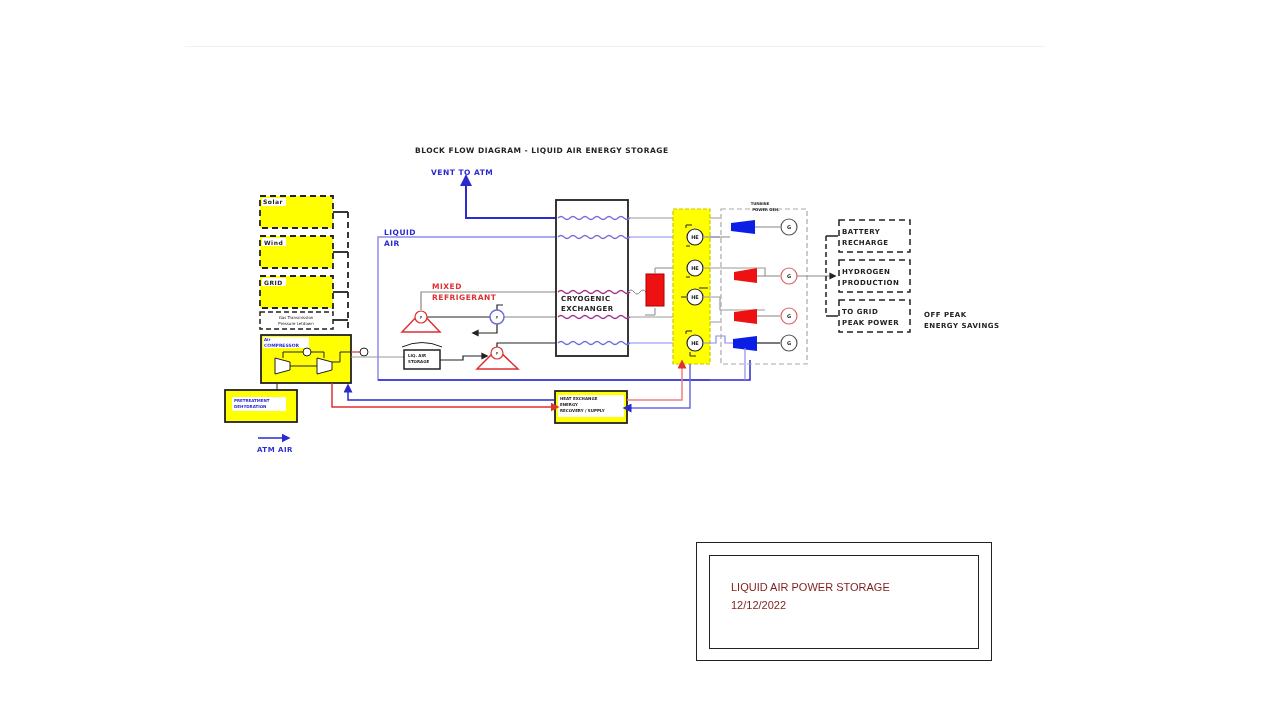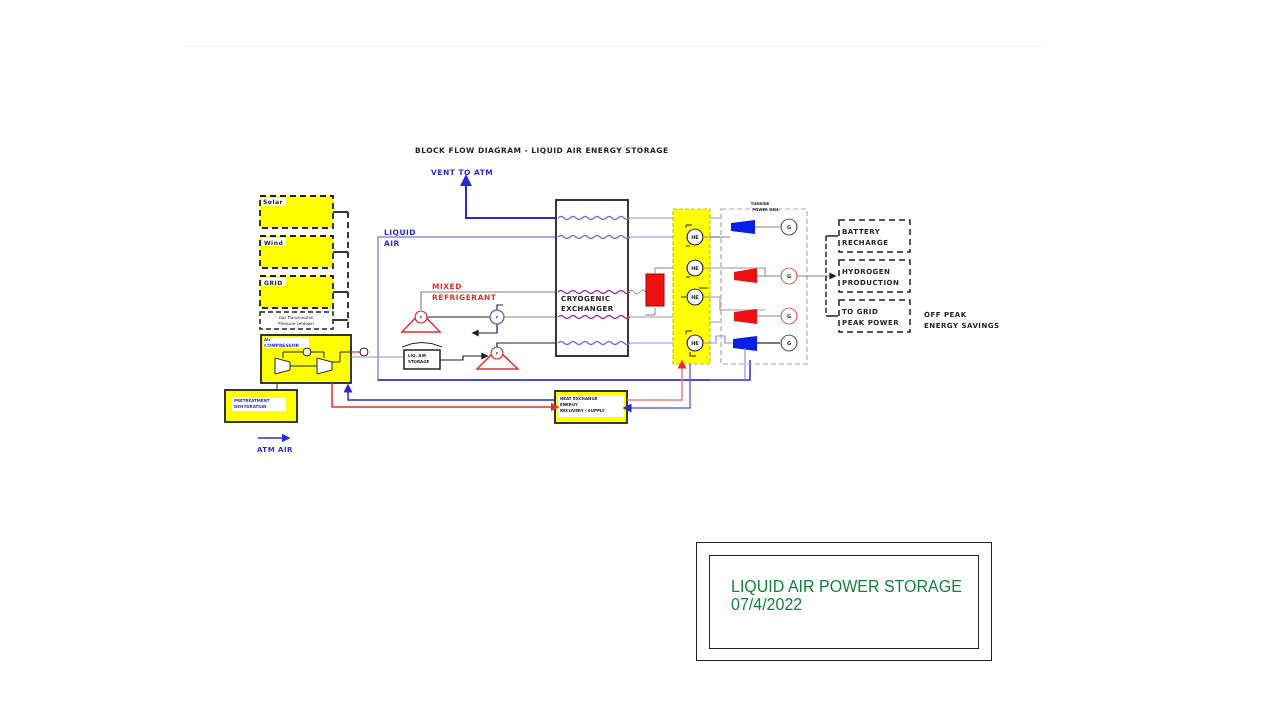--- a/index.html
+++ b/index.html
@@ -2,21 +2,21 @@
 <html><head>
 <meta charset="utf-8">
 <style>
   html,body{margin:0;padding:0;background:#ffffff;}
   body{width:1280px;height:720px;position:relative;overflow:hidden;font-family:"DejaVu Sans",sans-serif;}
   #topline{position:absolute;left:185px;top:46px;width:860px;height:1px;background:#f1f1f1;}
   svg#diagram{position:absolute;left:0;top:0;}
   .lbl{font-family:"DejaVu Sans",sans-serif;font-weight:bold;letter-spacing:0.5px;}
   #titleblock{position:absolute;left:696px;top:542px;width:296px;height:119px;border:1.5px solid #222;box-sizing:border-box;}
   #titleblock-inner{position:absolute;left:12px;top:12px;width:270px;height:94px;border:1.5px solid #222;box-sizing:border-box;padding:22px 0 0 21px;}
-  #titleblock-inner div{font-family:"Liberation Sans",sans-serif;color:#15803d;font-size:16px;line-height:18px;}
+  #titleblock-inner div{font-family:"Liberation Sans",sans-serif;color:#7f1d1d;font-size:11px;line-height:18px;}
 </style>
 </head>
 <body>
 
 <div id="topline"></div>
 
 <svg id="diagram" width="1280" height="720" viewBox="0 0 1280 720">
   <defs>
     <marker id="arrBlue" markerWidth="6" markerHeight="6" refX="3" refY="3" orient="auto">
         <path d="M0,0 L6,3 L0,6 Z" fill="#2a2ad0"></path>
@@ -241,15 +241,15 @@
 
   <path d="M332,383 L332,407 L555,407" stroke="#e03030" stroke-width="1.5" fill="none" marker-end="url(#arrRed)"></path>
   <path d="M627,400 L682,400 L682,364" stroke="#f08080" stroke-width="1.5" fill="none" marker-end="url(#arrRed)"></path>
   <path d="M555,400 L348,400 L348,388" stroke="#2a2ad0" stroke-width="1.5" fill="none" marker-end="url(#arrBlue)"></path>
   <path d="M690,364 L690,408 L627,408" stroke="#6b6be0" stroke-width="1.5" fill="none" marker-end="url(#arrBlue)"></path>
 </svg>
 
 <div id="titleblock">
   <div id="titleblock-inner">
     <div>LIQUID AIR POWER STORAGE</div>
-    <div>07/4/2022</div>
+    <div>12/12/2022</div>
   </div>
 </div>
 
 </body></html>

